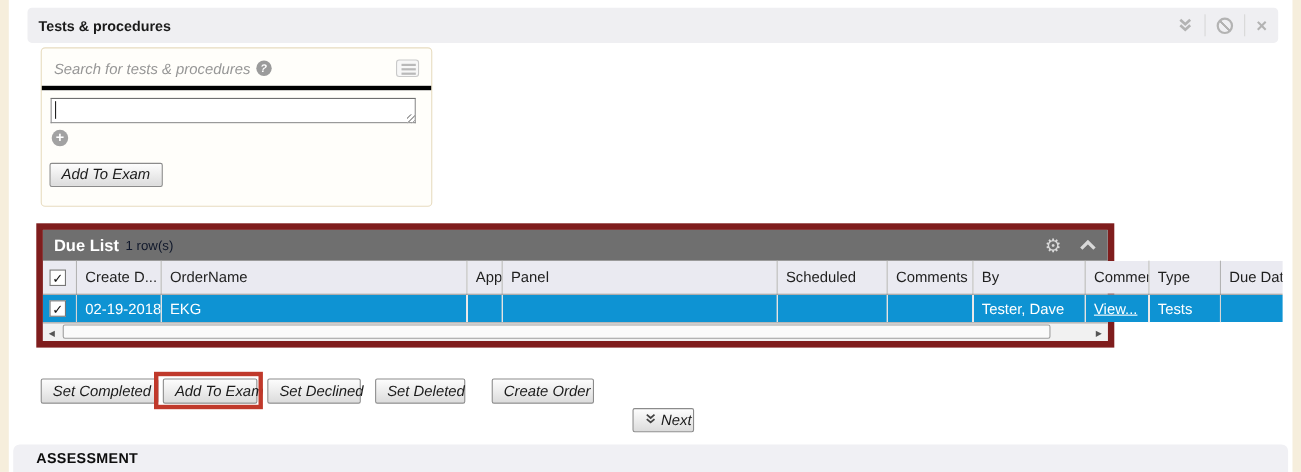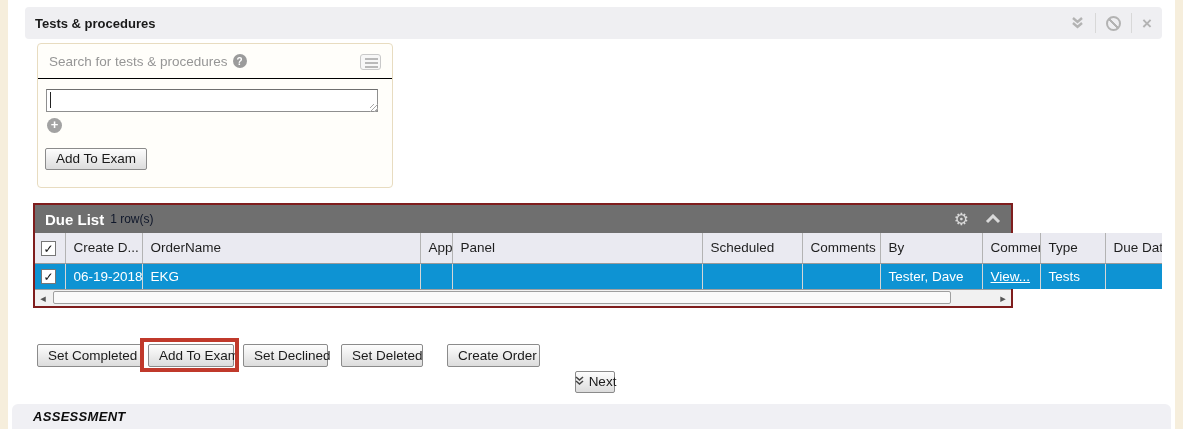--- a/index.html
+++ b/index.html
@@ -29,21 +29,21 @@
     width:15px; height:15px; border:2px solid #b3b3b3; border-radius:50%;
     background:linear-gradient(45deg, transparent 43%, #b3b3b3 43% 57%, transparent 57%);
   }
   .close-glyph { font-size:17px; font-weight:bold; color:#b3b3b3; line-height:1; }
 
   
   .search-panel {
     position:absolute; left:37px; top:43px; width:356px; height:145px;
     background:#fffefa; border:1px solid #e8dcc0; border-radius:4px;
   }
-  .search-label-row { display:flex; align-items:flex-start; padding:10px 11px 8px 11px; border-bottom:1px solid #000000; }
+  .search-label-row { display:flex; align-items:center; padding:10px 11px 8px 11px; border-bottom:4px solid #000000;font-style:italic; }
   .search-label { color:#969696; font-size:13.5px; }
   .help-icon {
     display:inline-flex; align-items:center; justify-content:center;
     width:14px; height:14px; border-radius:50%; background:#9b9b9b;
     color:#fff; font-size:10px; font-weight:bold; margin-left:5px;
   }
   .list-icon {
     margin-left:auto; width:21px; height:16px; border:1px solid #c9c9c9; border-radius:3px;
     background:
       linear-gradient(#b9b9b9,#b9b9b9) 4px 3px/13px 2px no-repeat,
@@ -68,28 +68,28 @@
     position:absolute; left:9px; top:74px;
     width:15px; height:15px; border-radius:50%; background:#a2a2a2;
     color:#fff; font-size:13px; font-weight:bold; line-height:14px; text-align:center;
     cursor:pointer;
   }
   .btn {
     display:inline-block;
     background:linear-gradient(#fdfdfd,#dcdcdc);
     border:1px solid #8b8b8b; border-radius:2px;
     font-size:13.5px; color:#1a1a1a;
-    padding:2px 10px 3px 10px; cursor:pointer; text-align:center;
+    padding:2px 10px 3px 10px; cursor:pointer; text-align:center;font-style:italic;
   }
   .add-to-exam-top { position:absolute; left:7px; top:104px; }
 
   
   .due-list {
     position:absolute; left:33px; top:203px; width:980px;
-    border:2px solid #7f1d1d; background:#fff;
+    border:6px solid #7f1d1d; background:#fff;
   }
   .due-header {
     height:28px; background:#6f6f6f; color:#fff;
     display:flex; align-items:center; padding:0 10px;
   }
   .due-title { font-size:15px; font-weight:bold; }
   .due-count { font-size:12px; color:#0f172a; margin-left:6px; }
   .due-hdr-icons { margin-left:auto; display:flex; align-items:center; gap:16px; }
   .gear-glyph { font-size:17px; color:#d9d9d9; line-height:1; cursor:pointer; }
   .group-bar {
@@ -137,32 +137,32 @@
   .btn-set-completed { left:0px;   width:107px; }
   .btn-add-exam      { left:111px; width:86px;  }
   .btn-set-declined  { left:206px; width:85px;  }
   .btn-set-deleted   { left:304px; width:82px;  }
   .btn-create-order  { left:410px; width:93px;  }
   .highlight-box {
     position:absolute; left:140px; top:338px; width:99px; height:34px;
     border:4px solid #c0392b; z-index:6; pointer-events:none;
   }
   .next-btn {
-    position:absolute; left:575px; top:371px; width:40px; height:22px;
-    display:flex; align-items:center; justify-content:center; gap:4px;
+    position:absolute; left:575px; top:371px; width:56px; height:22px;
+    display:flex; align-items:center; justify-content:flex-start; gap:4px;
   }
   .next-btn svg { flex:0 0 auto; }
 
   
   .assessment-bar {
     position:absolute; left:12px; top:404px; width:1159px; height:25px;
     background:#f0f0f4; border-radius:6px 6px 0 0;
     display:flex; align-items:center; padding:0 21px;
   }
-  .assessment-bar .title { font-size:13px; font-weight:bold; color:#0d0d0d; letter-spacing:0.3px;font-style:italic; }
+  .assessment-bar .title { font-size:13px; font-weight:bold; color:#0d0d0d; letter-spacing:0.3px; }
 </style>
 </head>
 <body>
 
 <div class="edge-strip left"></div>
 <div class="edge-strip right"></div>
 
 <div class="panel-header">
   <span class="title">Tests &amp; procedures</span>
   <span class="hdr-icons">
@@ -233,21 +233,21 @@
         <th>Comments</th>
         <th>By</th>
         <th>Comments</th>
         <th>Type</th>
         <th>Due Date</th>
       </tr>
     </thead>
     <tbody>
       <tr>
         <td class="cb-cell"><span class="checkbox">✓</span></td>
-        <td>06-19-2018</td>
+        <td>02-19-2018</td>
         <td>EKG</td>
         <td></td>
         <td></td>
         <td></td>
         <td></td>
         <td>Tester, Dave</td>
         <td><span class="view-link">View...</span></td>
         <td>Tests</td>
         <td></td>
       </tr>

